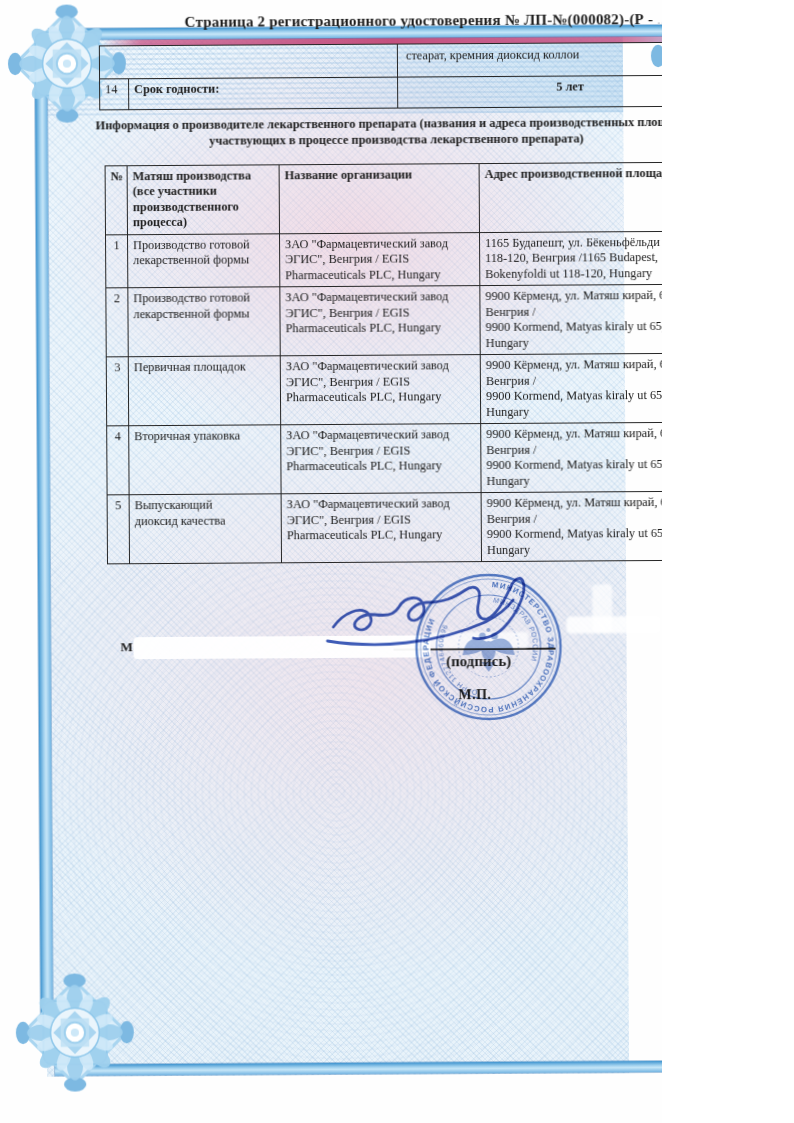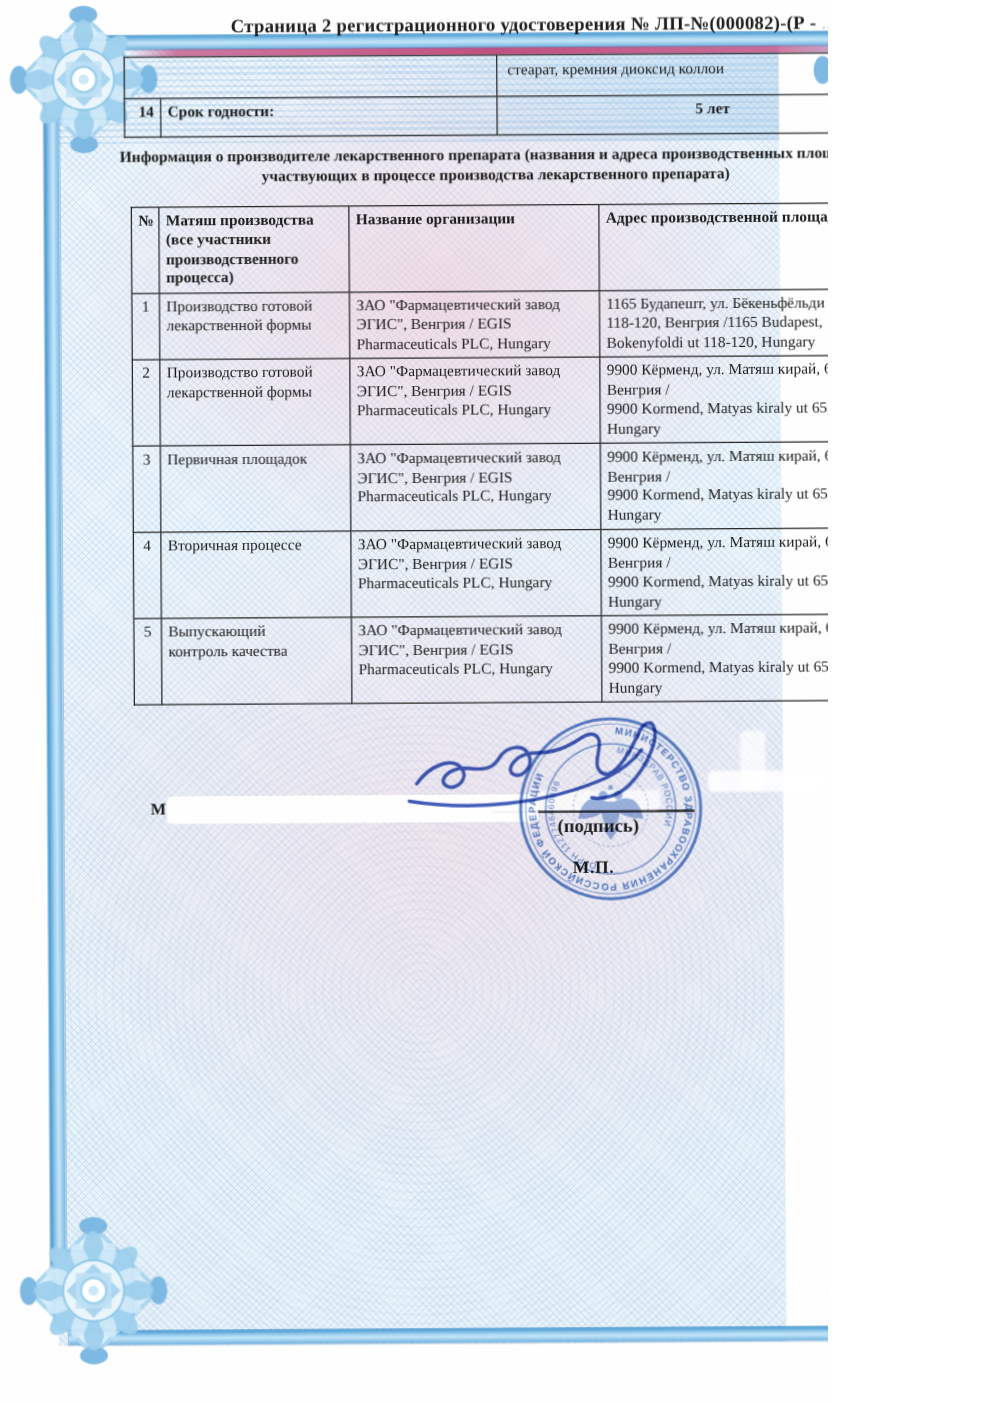--- a/index.html
+++ b/index.html
@@ -42,21 +42,21 @@
 
   
   .header-line{position:absolute;left:80px;top:13px;width:700px;z-index:4;text-align:center;
     font-size:15px;font-weight:bold;letter-spacing:.2px;}
   .header-faint{color:#9aa0a8;opacity:.6;font-weight:normal;}
   table{border-collapse:collapse;table-layout:fixed;background:transparent;}
   td,th{border:1.5px solid #262626;vertical-align:top;font-size:12.3px;line-height:1.26;padding:3px 5px;}
   .pre{white-space:pre-line;}
   .top-table{position:absolute;left:102px;top:44px;width:644px;z-index:4;}
   .top-table td{height:24px;}
-  .tt-num{width:29px;text-align:right;font-weight:bold;}
+  .tt-num{width:29px;text-align:left;font-weight:normal;}
   .tt-label{width:269px;font-weight:bold;}
   .tt-val{text-align:center;font-weight:600;}
   .tt-right{padding:4px 4px 4px 8px;}
   .tt-flex{display:flex;justify-content:space-between;align-items:baseline;}
   .intro{position:absolute;left:86px;top:116px;width:626px;z-index:4;text-align:center;
     font-size:12.4px;font-weight:bold;line-height:1.3;}
   .main-table{position:absolute;left:107px;top:164px;width:604px;z-index:4;}
   .main-table th{text-align:left;font-weight:bold;}
   .col-num{width:22px;}
   .col-stage{width:152px;}
@@ -224,33 +224,33 @@
         <td class="pre">ЗАО "Фармацевтический завод
 ЭГИС", Венгрия / EGIS
 Pharmaceuticals PLC, Hungary</td>
         <td class="pre">9900 Кёрменд, ул. Матяш кирай, 65,
 Венгрия /
 9900 Kormend, Matyas kiraly ut 65,
 Hungary</td>
       </tr>
       <tr>
         <td class="num-cell">4</td>
-        <td class="pre">Вторичная процессе</td>
+        <td class="pre">Вторичная упаковка</td>
         <td class="pre">ЗАО "Фармацевтический завод
 ЭГИС", Венгрия / EGIS
 Pharmaceuticals PLC, Hungary</td>
         <td class="pre">9900 Кёрменд, ул. Матяш кирай, 65,
 Венгрия /
 9900 Kormend, Matyas kiraly ut 65,
 Hungary</td>
       </tr>
       <tr>
         <td class="num-cell">5</td>
         <td class="pre">Выпускающий
-контроль качества</td>
+диоксид качества</td>
         <td class="pre">ЗАО "Фармацевтический завод
 ЭГИС", Венгрия / EGIS
 Pharmaceuticals PLC, Hungary</td>
         <td class="pre">9900 Кёрменд, ул. Матяш кирай, 65,
 Венгрия /
 9900 Kormend, Matyas kiraly ut 65,
 Hungary</td>
       </tr>
     </tbody>
       </table>

